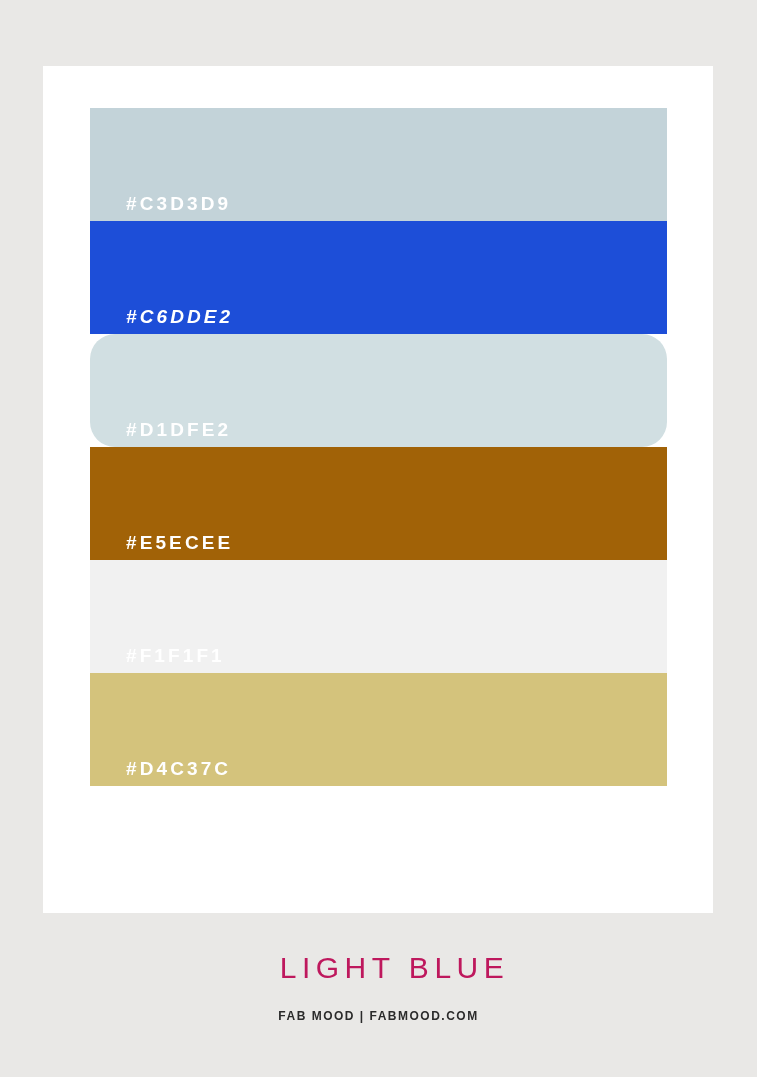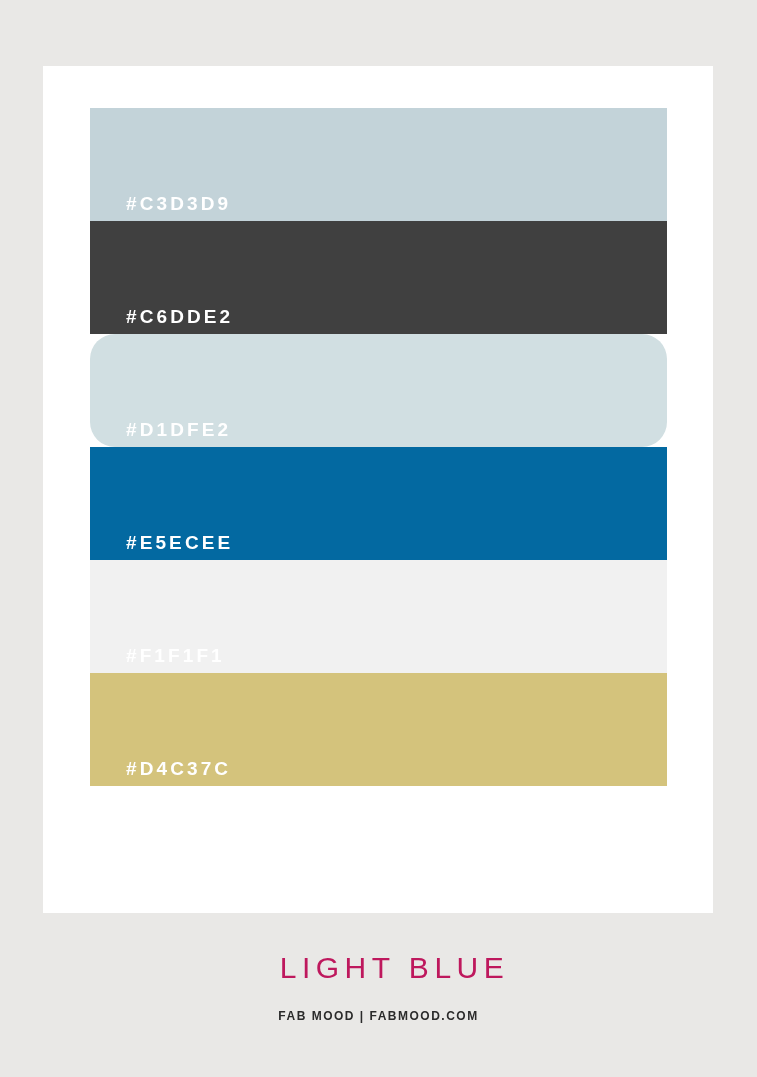--- a/index.html
+++ b/index.html
@@ -108,29 +108,29 @@
 
 <div class="poster" style="background-color: rgb(233, 232, 230);">
 
   <div class="card" style="background-color: rgb(255, 255, 255);">
     <div class="swatch-stack">
 
       <div class="swatch" style="background-color: rgb(195, 211, 217);">
         <span class="swatch-label">#C3D3D9</span>
       </div>
 
-      <div class="swatch" style="background-color: #404040;">
+      <div class="swatch" style="background-color: #1d4ed8; font-style: italic;">
         <span class="swatch-label">#C6DDE2</span>
       </div>
 
       <div class="swatch" style="background-color: rgb(209, 223, 226); border-radius: 25px;">
         <span class="swatch-label">#D1DFE2</span>
       </div>
 
-      <div class="swatch" style="background-color: #0369a1;">
+      <div class="swatch" style="background-color: #a16207;">
         <span class="swatch-label">#E5ECEE</span>
       </div>
 
       <div class="swatch" style="background-color: rgb(241, 241, 241);">
         <span class="swatch-label">#F1F1F1</span>
       </div>
 
       <div class="swatch" style="background-color: rgb(212, 195, 124);">
         <span class="swatch-label">#D4C37C</span>
       </div>

